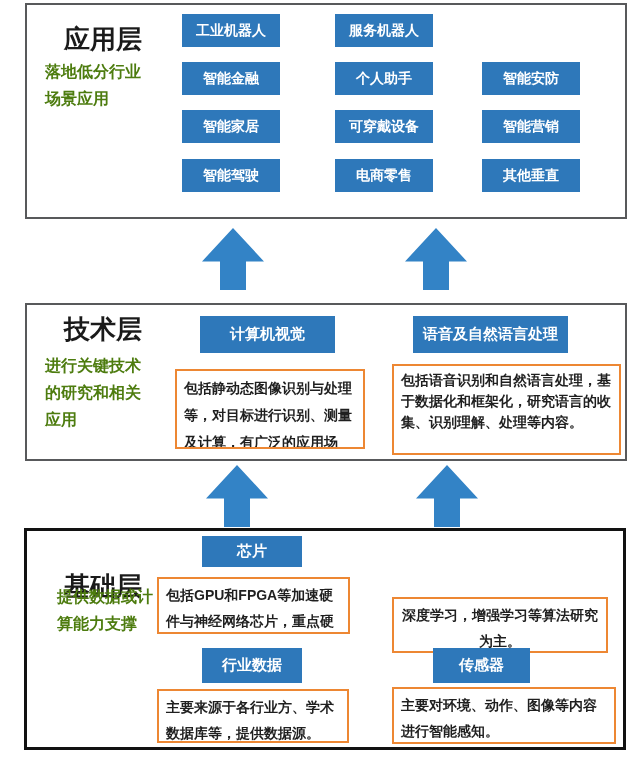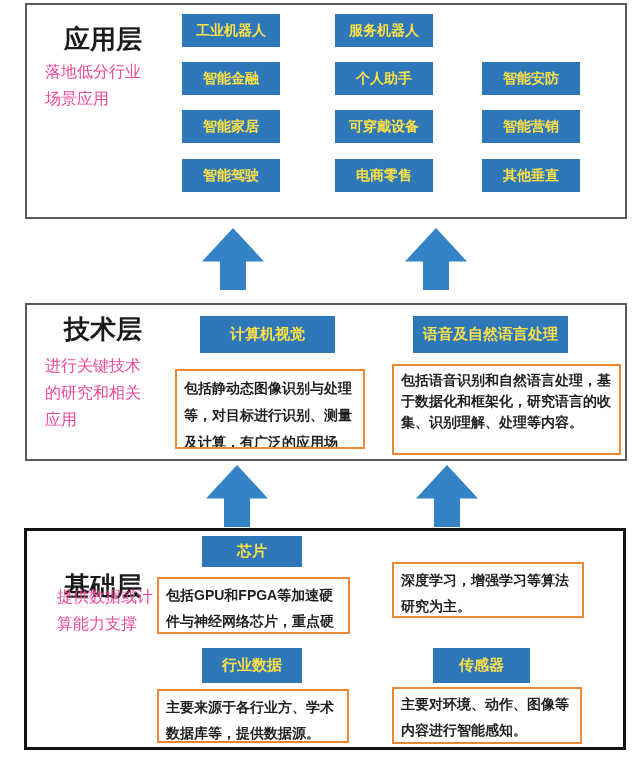--- a/index.html
+++ b/index.html
@@ -23,28 +23,28 @@
     font-size: 26px;
     font-weight: bold;
     color: #1a1a1a;
     line-height: 1.2;
     white-space: nowrap;
   }
   .layer-sub {
     position: absolute;
     width: 104px;
     font-size: 16px;
-    font-weight: normal;
-    color: #ec4899;
+    font-weight: bold;
+    color: #4d7c0f;
     line-height: 27px;
   }
   .chip {
     position: absolute;
     background: #2e78ba;
-    color: #fde047;
+    color: #ffffff;
     font-weight: bold;
     display: flex;
     align-items: center;
     justify-content: center;
     text-align: center;
     white-space: nowrap;
   }
   .chip.app { width: 98px; height: 33px; font-size: 14px; }
   .chip.hdr { font-size: 15px; }
   .obox {
@@ -105,21 +105,21 @@
   <div class="arrow" style="left:206px; top:465px;"></div>
   <div class="arrow" style="left:416px; top:465px;"></div>
 
   <div class="layerbox heavy" style="left:24px; top:528px; width:602px; height:222px;"></div>
   <div class="layer-title" style="left:64px; top:571px;">基础层</div>
   <div class="layer-sub" style="left:57px; top:583px;">提供数据或计算能力支撑</div>
 
   <div class="chip hdr" style="left:202px; top:536px; width:100px; height:31px;">芯片</div>
 
   <div class="obox lh26" style="left:157px; top:577px; width:193px; height:57px;">包括GPU和FPGA等加速硬件与神经网络芯片，重点硬件。</div>
-  <div class="obox lh26" style="left:392px; top:562px; width:192px; height:56px;">深度学习，增强学习等算法研究为主。</div>
+  <div class="obox lh26" style="left:392px; top:597px; width:216px; height:56px;text-align:center;">深度学习，增强学习等算法研究为主。</div>
 
   <div class="chip hdr" style="left:202px; top:648px; width:100px; height:35px;">行业数据</div>
   <div class="chip hdr" style="left:433px; top:648px; width:97px; height:35px;">传感器</div>
 
   <div class="obox lh26" style="left:157px; top:689px; width:192px; height:54px;">主要来源于各行业方、学术数据库等，提供数据源。</div>
-  <div class="obox lh26" style="left:392px; top:687px; width:190px; height:57px;font-family:Liberation Mono, monospace;">主要对环境、动作、图像等内容进行智能感知。</div>
+  <div class="obox lh26" style="left:392px; top:687px; width:224px; height:57px;">主要对环境、动作、图像等内容进行智能感知。</div>
 
 </div>
 
 </body></html>

